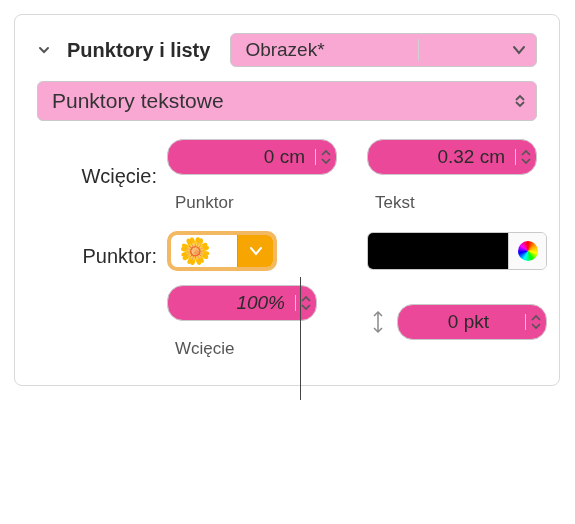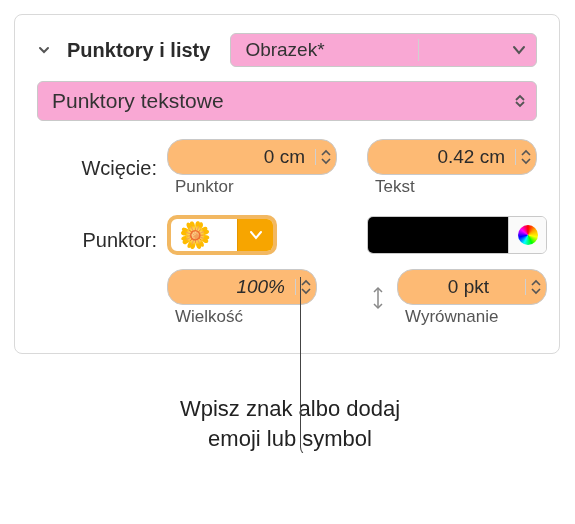--- a/index.html
+++ b/index.html
@@ -33,32 +33,32 @@
   .caret svg { display:block; }
   .list-type-row { margin-bottom: 18px; }
   .grid {
     display:grid;
     grid-template-columns: 130px 200px 200px;
     align-items:center;
     row-gap: 8px;
   }
   .label { font-size:20px; text-align:right; padding-right:10px; }
   .numfield {
-    display:flex; align-items:center; background:#fdba74;
+    display:flex; align-items:center; background:#ec4899;
     border:1px solid #c9c9c9; border-radius:16px;
     height:36px; width:170px; padding:0 4px 0 10px; font-size:19px;
     justify-content:flex-end; gap:6px;
   }
   .numfield .val { flex:1; text-align:right; padding-right:4px; }
   .stepper {
     display:flex; flex-direction:column; border-left:1px solid #d0d0d0;
     padding-left:4px;
   }
   .stepper svg { display:block; }
-  .sublabel { font-size:17px; color:#555; margin-top:2px; }
+  .sublabel { font-size:17px; color:#555; margin-top:18px; }
   .sublabel-row { padding-left:8px; }
   .cell-col { display:flex; flex-direction:column; align-items:flex-start; }
   .cell-col.right { align-items:flex-start; }
   .bullet-select {
     display:flex; align-items:center; height:40px; width:110px;
     border:4px solid #f2b862; border-radius:10px;
     background:#fff; overflow:hidden;
   }
   .bullet-select .emoji {
     font-size:26px; padding:0 8px; flex:1; text-align:left;
@@ -154,21 +154,21 @@
           <svg width="12" height="8" viewBox="0 0 12 8">
                 <path d="M2 2 L6 6 L10 2" stroke="#555" stroke-width="1.6" fill="none"></path>
               </svg>
         </span>
       </div>
       <div class="sublabel sublabel-row">Punktor</div>
     </div>
 
     <div class="cell-col right">
       <div class="numfield">
-        <span class="val">0.42 cm</span>
+        <span class="val">0.32 cm</span>
         <span class="stepper">
           <svg width="12" height="8" viewBox="0 0 12 8">
                 <path d="M2 6 L6 2 L10 6" stroke="#555" stroke-width="1.6" fill="none"></path>
               </svg>
           <svg width="12" height="8" viewBox="0 0 12 8">
                 <path d="M2 2 L6 6 L10 2" stroke="#555" stroke-width="1.6" fill="none"></path>
               </svg>
         </span>
       </div>
       <div class="sublabel sublabel-row">Tekst</div>
@@ -204,47 +204,42 @@
         <span class="val">100%</span>
         <span class="stepper">
           <svg width="12" height="8" viewBox="0 0 12 8">
                 <path d="M2 6 L6 2 L10 6" stroke="#555" stroke-width="1.6" fill="none"></path>
               </svg>
           <svg width="12" height="8" viewBox="0 0 12 8">
                 <path d="M2 2 L6 6 L10 2" stroke="#555" stroke-width="1.6" fill="none"></path>
               </svg>
         </span>
       </div>
-      <div class="sublabel sublabel-row">Wielkość</div>
+      <div class="sublabel sublabel-row">Wcięcie</div>
     </div>
     <div class="align-icon">
       <svg width="22" height="28" viewBox="0 0 22 28">
         <path d="M11 4 L11 24" stroke="#888" stroke-width="1.5"></path>
         <path d="M7 8 L11 4 L15 8" stroke="#888" stroke-width="1.5" fill="none"></path>
         <path d="M7 20 L11 24 L15 20" stroke="#888" stroke-width="1.5" fill="none"></path>
       </svg>
     </div>
     <div class="cell-col">
       <div class="numfield" style="width:150px;gap:32px;">
         <span class="val">0 pkt</span>
         <span class="stepper">
           <svg width="12" height="8" viewBox="0 0 12 8">
                 <path d="M2 6 L6 2 L10 6" stroke="#555" stroke-width="1.6" fill="none"></path>
               </svg>
           <svg width="12" height="8" viewBox="0 0 12 8">
                 <path d="M2 2 L6 6 L10 2" stroke="#555" stroke-width="1.6" fill="none"></path>
               </svg>
         </span>
       </div>
-      <div class="sublabel sublabel-row">Wyrównanie</div>
     </div>
   </div>
 
 </div>
 
 <div class="callout" style="left:300px; top:263px; width:30px; height:180px;"></div>
 
-<div class="caption">
-  <span>Wpisz znak albo dodaj</span><br>
-  <span>emoji lub symbol</span>
+
 </div>
 
-</div>
-
 </body></html>

